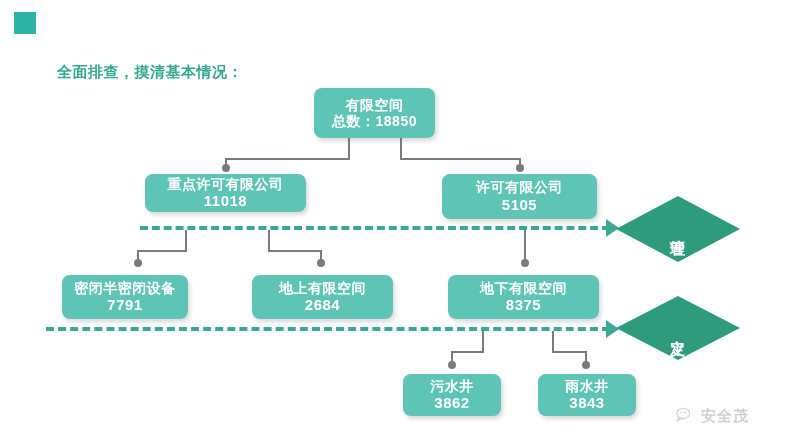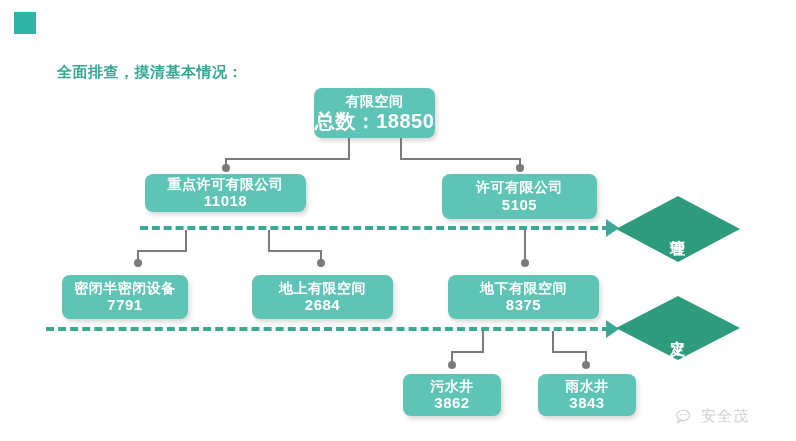--- a/index.html
+++ b/index.html
@@ -70,21 +70,21 @@
   }
   .node .n-value {
     font-size: 15px;
     font-weight: bold;
     line-height: 1.2;
     letter-spacing: 0.5px;
     white-space: nowrap;
   }
 
   #node-root      { left: 314px; top: 88px;  width: 121px; height: 50px; }
-  #node-root .n-value { font-size: 20px; }
+  #node-root .n-value { font-size: 14px; }
   #node-key-corp  { left: 145px; top: 174px; width: 161px; height: 38px; }
   #node-corp      { left: 442px; top: 174px; width: 155px; height: 45px; }
   #node-sealed    { left: 62px;  top: 275px; width: 126px; height: 44px; }
   #node-above     { left: 252px; top: 275px; width: 141px; height: 44px; }
   #node-below     { left: 448px; top: 275px; width: 151px; height: 44px; }
   #node-sewage    { left: 403px; top: 374px; width: 98px;  height: 42px; }
   #node-rain      { left: 538px; top: 374px; width: 98px;  height: 42px; }
 
   
   .diamond {
@@ -149,23 +149,24 @@
     border-radius: 50%;
     background: #7b7b7b;
   }
 
   
   #watermark {
     position: absolute;
     left: 676px;
     top: 407px;
     display: flex;
-    align-items: flex-end;
+    align-items: flex-start;
     gap: 5px;
     opacity: 0.40;
+    font-weight: bold;
   }
   #watermark .wm-text {
     font-size: 15px;
     color: #8a8a8a;
     letter-spacing: 1px;
     white-space: nowrap;
   }
 </style>
 </head>
 <body>

